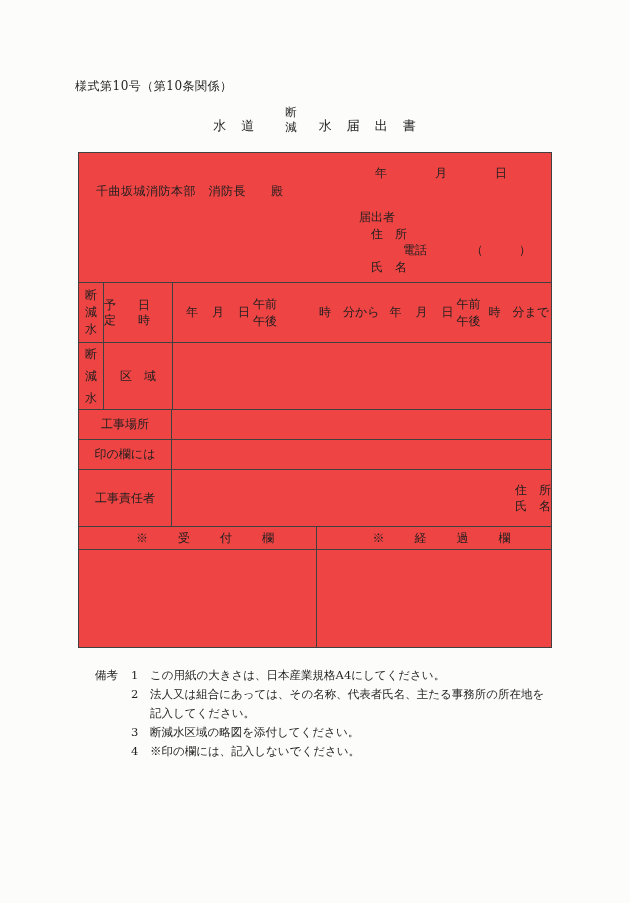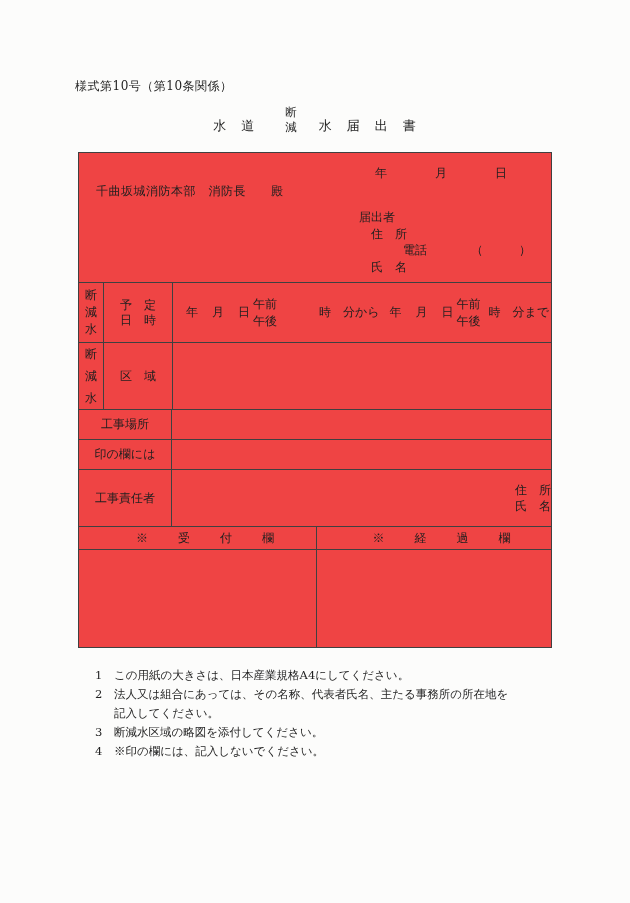--- a/index.html
+++ b/index.html
@@ -31,21 +31,21 @@
     display:flex;flex-direction:column;box-sizing:border-box;
     font-size:12px;
   }
   .frow{display:flex;box-sizing:border-box;border-top:1px solid #404040;}
   .frow.first{border-top:none;}
   .cell{box-sizing:border-box;}
   .c-side{width:25px;border-right:1px solid #404040;display:flex;align-items:center;justify-content:center;}
   .v-label{width:14px;text-align:center;word-break:break-all;}
   .r-sched .v-label{line-height:17px;}
   .r-area  .v-label{line-height:22px;}
-  .c-label{width:69px;border-right:1px solid #404040;display:flex;flex-direction:column;align-items:center;justify-content:center;line-height:15px;}
+  .c-label{width:69px;border-right:1px solid #404040;display:flex;flex-direction:row;align-items:center;justify-content:center;line-height:15px;}
   .c-mlabel{width:93px;border-right:1px solid #404040;display:flex;align-items:center;justify-content:center;}
   .c-content{flex:1;position:relative;}
 
   
   .r-head{height:129px;}
   .r-sched{height:60px;}
   .r-area{height:67px;}
   .r-site{height:30px;}
   .r-reason{height:30px;}
   .r-manager{height:57px;text-align:right;}
@@ -189,20 +189,21 @@
     </div>
 
     <div class="frow r-stamp-box">
       <div class="cell c-box-l"></div>
       <div class="cell c-box-r"></div>
     </div>
 
   </div>
 
   <div class="remarks">
+    <div class="bikou-label">備考</div>
     <div class="remark-items">
       <div class="remark-item">
         <div class="item-num">1</div>
         <div class="item-text">この用紙の大きさは、日本産業規格A4にしてください。</div>
       </div>
       <div class="remark-item">
         <div class="item-num">2</div>
         <div class="item-text">法人又は組合にあっては、その名称、代表者氏名、主たる事務所の所在地を記入してください。</div>
       </div>
       <div class="remark-item">

